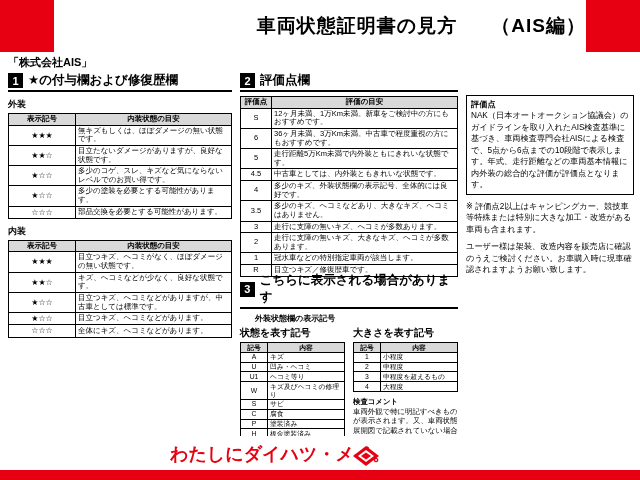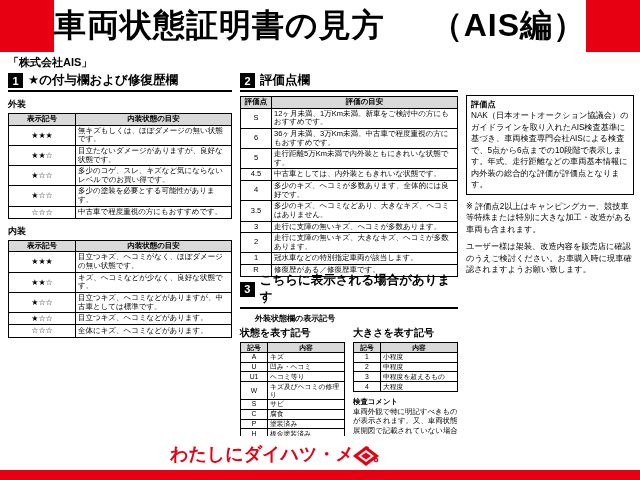--- a/index.html
+++ b/index.html
@@ -17,22 +17,22 @@
     background:#ffffff;
   }
   .header .bar-left{
     position:absolute;left:0;top:0;width:54px;height:52px;background:#e60012;
   }
   .header .bar-right{
     position:absolute;right:0;top:0;width:54px;height:52px;background:#e60012;
   }
   .header .title{
     position:absolute;left:54px;top:0;width:532px;height:52px;
-    display:flex;align-items:center;justify-content:space-between;
-    font-size:32px;font-weight:bold;letter-spacing:1px;
+    display:flex;align-items:center;justify-content:flex-end;
+    font-size:19px;font-weight:bold;letter-spacing:1px;
   }
   .header .title .ais{margin-left:34px;}
 
   
   .company{
     position:absolute;left:8px;top:55px;font-size:11px;font-weight:bold;
   }
 
   
   .numbox{
@@ -131,21 +131,21 @@
     <tr>
       <td class="star">★☆☆</td>
       <td>多少のコゲ、スレ、キズなど気にならないレベルでのお買い得です。</td>
     </tr>
     <tr>
       <td class="star">★☆☆</td>
       <td>多少の塗装を必要とする可能性があります。</td>
     </tr>
     <tr>
       <td class="star">☆☆☆</td>
-      <td>中古車で程度重視の方にもおすすめです。</td>
+      <td>部品交換を必要とする可能性があります。</td>
     </tr>
   </tbody>
     </table>
 
   <div class="sub">内装</div>
   <table>
     <tbody>
         <tr class="hdr">
       <td class="rank-col">表示記号</td>
       <td>内装状態の目安</td>
@@ -196,41 +196,41 @@
     <tr>
       <td class="grade-col">5</td>
       <td>走行距離5万Km未満で内外装ともにきれいな状態です。</td>
     </tr>
     <tr>
       <td class="grade-col">4.5</td>
       <td>中古車としては、内外装ともきれいな状態です。</td>
     </tr>
     <tr>
       <td class="grade-col">4</td>
-      <td>多少のキズ、ヘコミが多数あります、全体的には良好です。</td>
+      <td>多少のキズ、外装状態欄の表示記号、全体的には良好です。</td>
     </tr>
     <tr>
       <td class="grade-col">3.5</td>
       <td>多少のキズ、ヘコミなどあり、大きなキズ、ヘコミはありません。</td>
     </tr>
     <tr>
       <td class="grade-col">3</td>
       <td>走行に支障の無いキズ、ヘコミが多数あります。</td>
     </tr>
     <tr>
       <td class="grade-col">2</td>
       <td>走行に支障の無いキズ、大きなキズ、ヘコミが多数あります。</td>
     </tr>
     <tr>
       <td class="grade-col">1</td>
       <td>冠水車などの特別指定車両が該当します。</td>
     </tr>
     <tr>
       <td class="grade-col">R</td>
-      <td>修復歴がある／修復歴車です。</td>
+      <td>目立つキズ／修復歴車です。</td>
     </tr>
   </tbody>
     </table>
 </div>
 
 <div class="colR">
   <div class="rbox">
     <div style="font-weight:bold;">評価点</div>
     <div>NAK（日本オートオークション協議会）のガイドラインを取り入れたAIS検査基準に基づき、車両検査専門会社AISによる検査で、5点から6点までの10段階で表示します。年式、走行距離などの車両基本情報に内外装の総合的な評価が評価点となります。</div>
   </div>

